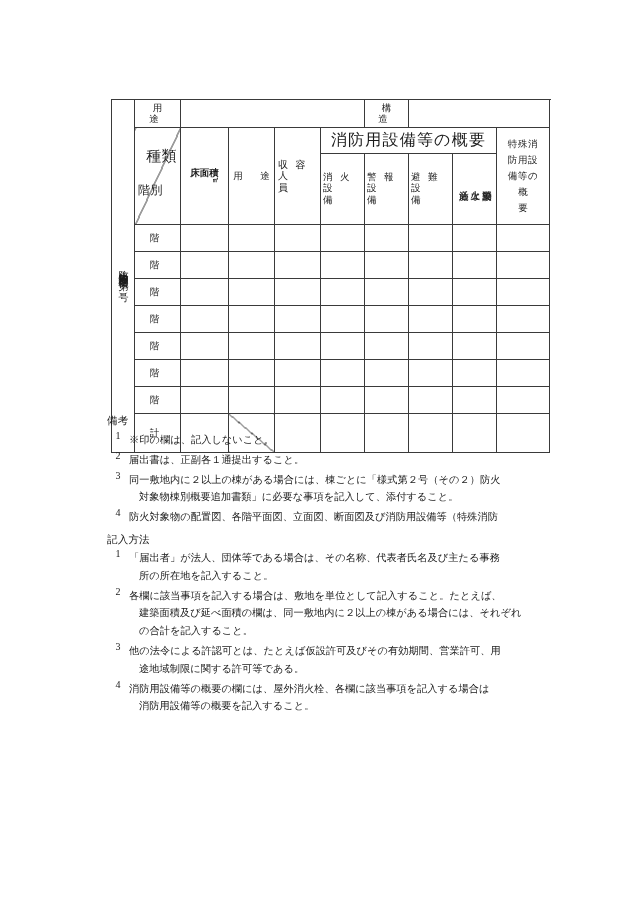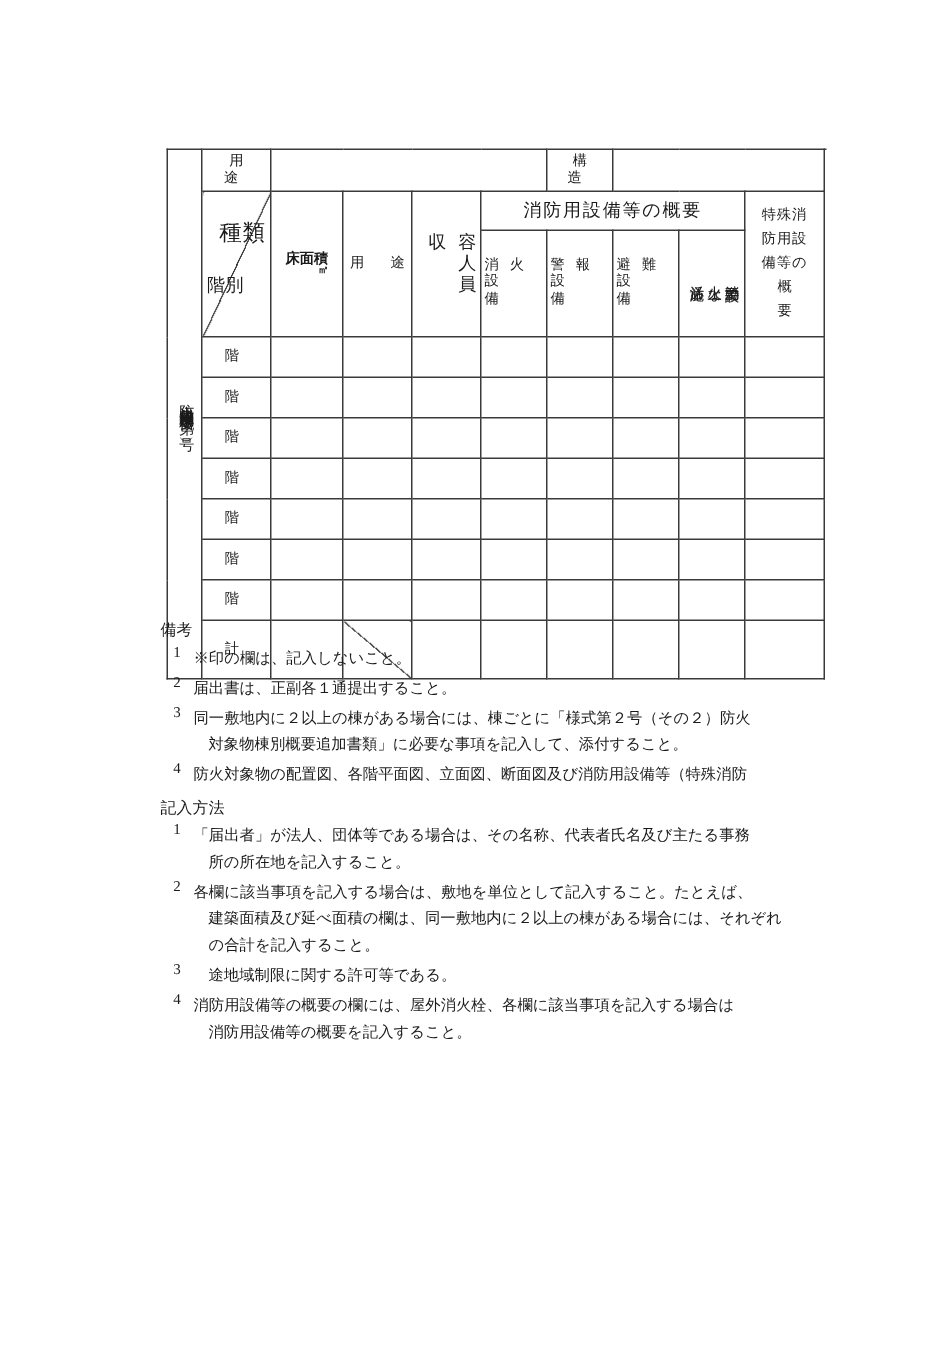--- a/index.html
+++ b/index.html
@@ -104,30 +104,30 @@
   td.col-cap    { width: 46px; }
   td.col-eq     { width: 44px; }
   td.col-act    { width: 44px; }
   td.col-spec   { width: 53px; }
 
   .area-label { font-size: 9.5px; line-height: 1.0; font-weight: bold; }
   .area-label .unit { font-size: 7px; display:block; text-align:right; padding-right:9px; margin-top:-1px;}
 
   
   .cap-label {
-    font-size: 12px;
+    font-size: 10px;
     line-height: 1.15;
     display: block;
-    text-align: right;
+    text-align: left;
     padding-left: 3px;
     letter-spacing: 2.5px;
   }
 
   
-  td.grp-head { height: 25px; font-size: 12px; letter-spacing: 1.2px; }
+  td.grp-head { height: 25px; font-size: 16px; letter-spacing: 1.2px; }
 
   
   .eq-label {
     font-size: 9.5px;
     line-height: 1.18;
     display: block;
     text-align: left;
     padding-left: 2px;
     letter-spacing: 2.5px;
   }
@@ -445,20 +445,21 @@
         <div class="note-body">
           <span class="ln">各欄に該当事項を記入する場合は、敷地を単位として記入すること。たとえば、</span>
           <span class="ln indent">建築面積及び延べ面積の欄は、同一敷地内に２以上の棟がある場合には、それぞれ</span>
           <span class="ln indent">の合計を記入すること。</span>
         </div>
       </div>
 
       <div class="note-item">
         <div class="note-num">3</div>
         <div class="note-body">
+          <span class="ln">他の法令による許認可とは、たとえば仮設許可及びその有効期間、営業許可、用</span>
           <span class="ln indent">途地域制限に関する許可等である。</span>
         </div>
       </div>
 
       <div class="note-item">
         <div class="note-num">4</div>
         <div class="note-body">
           <span class="ln">消防用設備等の概要の欄には、屋外消火栓、各欄に該当事項を記入する場合は</span>
           <span class="ln indent">消防用設備等の概要を記入すること。</span>
         </div>

